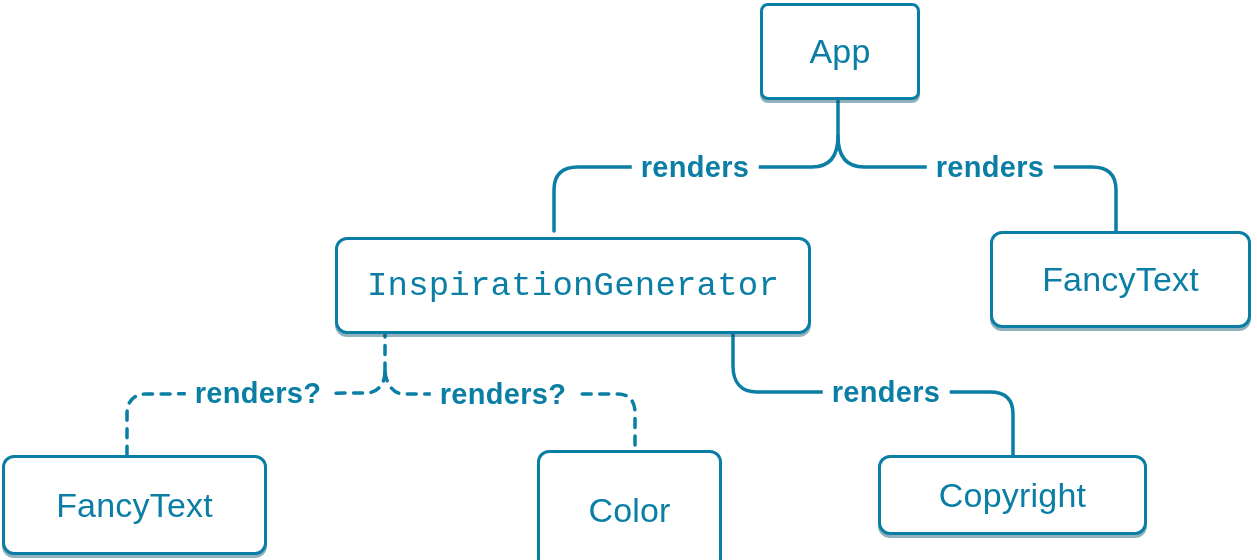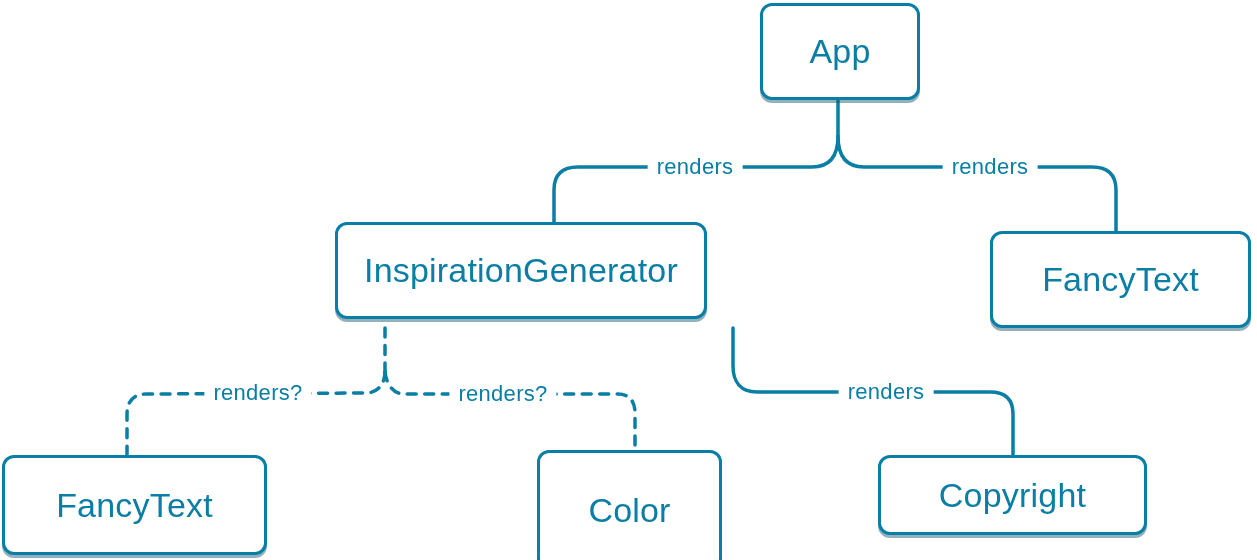--- a/index.html
+++ b/index.html
@@ -32,28 +32,28 @@
     font-weight:500;
     letter-spacing:0.2px;
     white-space:nowrap;
   }
   .edge-label{
     position:absolute;
     transform:translate(-50%,-50%);
     background:var(--page-bg);
     padding:2px 9px;
     color:var(--accent);
-    font-size:22px;
-    font-weight:400;
+    font-size:29px;
+    font-weight:700;
     letter-spacing:0.3px;
     white-space:nowrap;
   }
   
-  #node-app{left:760px;top:3px;width:160px;height:97px;}
-  #node-inspiration-generator{left:335px;top:222px;width:372px;height:97px;}
+  #node-app{left:760px;top:3px;width:160px;height:97px;border-radius:8px;}
+  #node-inspiration-generator{left:335px;top:237px;width:476px;height:97px;font-family:Liberation Mono, monospace;}
   #node-fancy-text-top{left:990px;top:231px;width:261px;height:97px;}
   #node-fancy-text-bottom{left:2px;top:455px;width:265px;height:100px;}
   #node-color{left:537px;top:450px;width:185px;height:120px;}
   #node-copyright{left:878px;top:455px;width:269px;height:80px;}
   
   #label-renders-left{left:695px;top:167px;}
   #label-renders-right{left:990px;top:167px;}
   #label-renders-q-left{left:258px;top:393px;}
   #label-renders-q-right{left:503px;top:394px;}
   #label-renders-bottom{left:886px;top:392px;}

